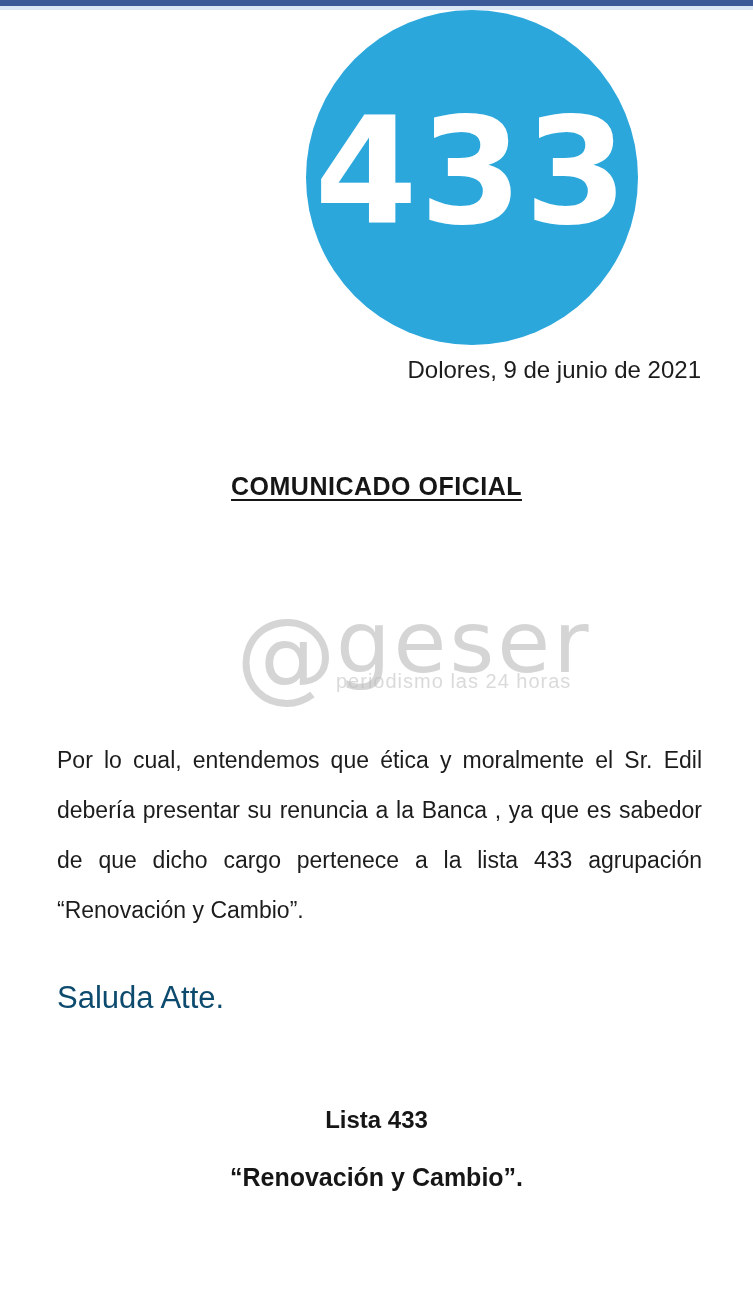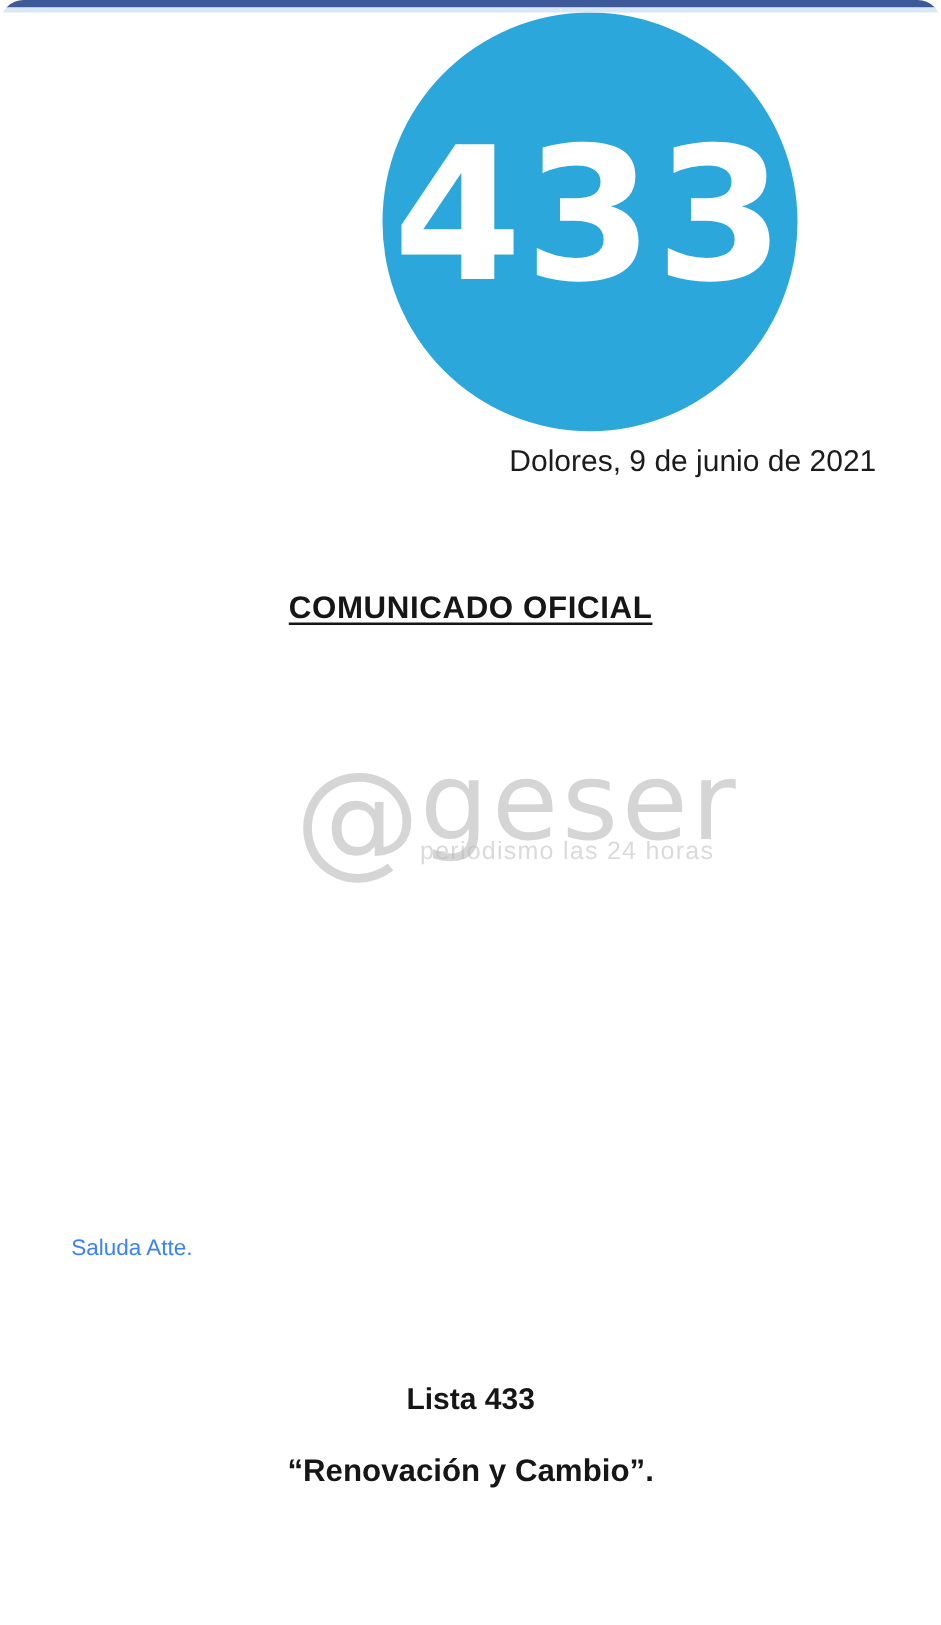--- a/index.html
+++ b/index.html
@@ -8,21 +8,20 @@
     background: #ffffff;
   }
   .page {
     position: relative;
     width: 753px;
     height: 1300px;
     background: #ffffff;
     overflow: hidden;
     font-family: "Liberation Sans", sans-serif;
     color: #1c1c1c;
-    border-radius: 19px;
   }
   .top-bar {
     position: absolute;
     top: 0; left: 0;
     width: 753px;
     height: 6px;
     background: #3c5a97;
     z-index: 4;
   }
   .top-bar-light {
@@ -96,23 +95,23 @@
     text-decoration-style: wavy;
     text-decoration-color: rgba(219, 120, 110, 0.65);
     text-decoration-thickness: 1.5px;
     text-underline-offset: 5px;
     text-decoration-skip-ink: none;
   }
   .closing {
     position: absolute;
     top: 982px;
     left: 57px;
-    font-size: 18px;
+    font-size: 31px;
     line-height: 32px;
-    color: #3b82f6;
+    color: #0c4a6e;
     z-index: 1;
   }
   .sig-line-1 {
     position: absolute;
     top: 1106px;
     left: 0;
     width: 753px;
     text-align: center;
     font-size: 24px;
     font-weight: bold;
@@ -181,20 +180,21 @@
 
   <div class="logo-circle">
     <span class="logo-number">433</span>
   </div>
 
   <div class="date-line">Dolores, 9 de junio de 2021</div>
 
   <div class="doc-title">COMUNICADO OFICIAL</div>
 
 
+  <div class="body-paragraph p2">Por lo cual, entendemos que ética y moralmente el Sr. Edil debería presentar su renuncia a la Banca , ya que es sabedor de que dicho cargo pertenece a la lista 433 agrupación “Renovación y Cambio”.</div>
 
   <div class="closing">Saluda Atte.</div>
 
   <div class="sig-line-1">Lista 433</div>
 
   <div class="sig-line-2">“Renovación y Cambio”.</div>
 
   <div class="watermark">
     <div class="watermark-name-row"><span class="watermark-at">@</span><span class="watermark-name-text">geser</span></div>
     <div class="watermark-tagline">periodismo las 24 horas</div>

